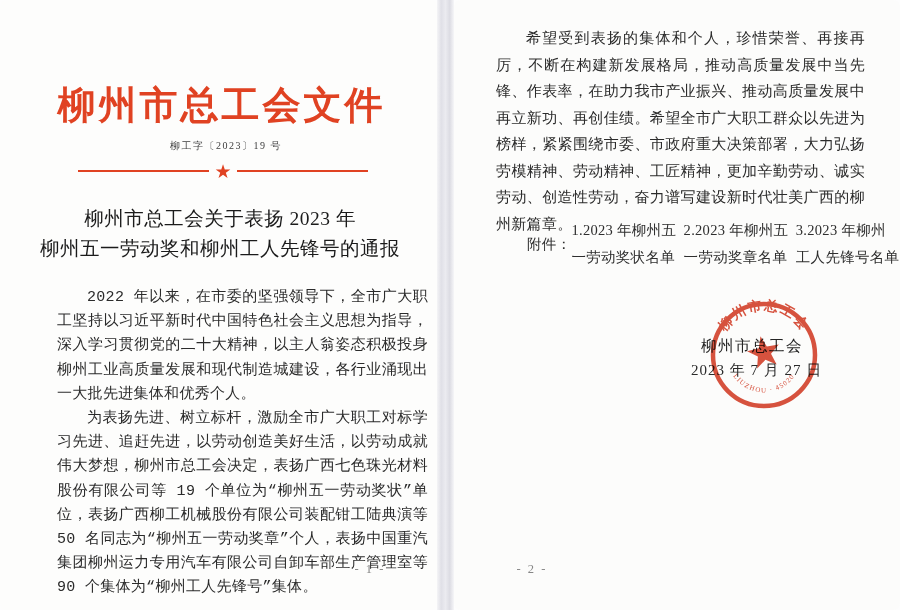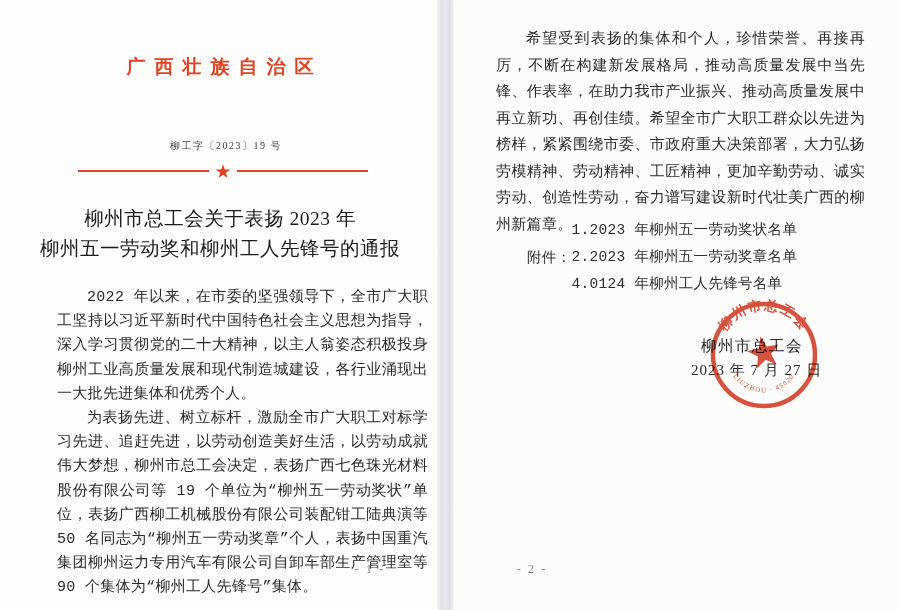--- a/index.html
+++ b/index.html
@@ -56,21 +56,21 @@
   #body-p1{top:286px;left:57px;width:371px;line-height:24.2px;font-family:Liberation Mono, monospace;}
   #body-p2{top:25px;left:42px;width:369px;line-height:26.5px;}
   .body-text p{margin:0;text-indent:2em;}
   
   .attach{
     position:absolute;top:217px;left:73px;
     display:flex;align-items:center;
     color:#2e2e2e;font-size:14.5px;line-height:27px;letter-spacing:0.3px;
   }
   .attach-label{white-space:nowrap;}
-  .attach-list{display:flex;flex-direction:column;font-family:Liberation Mono, monospace;}
+  .attach-list{display:flex;flex-direction:row;}
   
   .signature{
     position:absolute;top:336px;left:247px;
     color:#242424;font-size:15.5px;letter-spacing:1.5px;white-space:nowrap;
   }
   .doc-date{
     position:absolute;top:361px;left:237px;
     color:#2a2a2a;font-size:15px;letter-spacing:1px;white-space:nowrap;
   }
   .seal{
@@ -85,22 +85,22 @@
   #page-num-1{left:335px;}
   #page-num-2{left:43px;}
 </style>
 </head>
 <body>
 
 <div id="scan">
 
   <div class="page" id="page-left">
 
-    <div class="region-title">广西壮族自治区</div>
 
+    <div class="org-title">柳州市总工会文件</div>
 
     <div class="doc-no">柳工字〔2023〕19 号</div>
 
     <div class="rule-row">
       <div class="rule-line"></div>
       <span class="rule-star">★</span>
       <div class="rule-line"></div>
     </div>
 
     <div class="doc-title">
@@ -122,21 +122,21 @@
 
     <div class="body-text" id="body-p2">
       <p>希望受到表扬的集体和个人，珍惜荣誉、再接再厉，不断在构建新发展格局，推动高质量发展中当先锋、作表率，在助力我市产业振兴、推动高质量发展中再立新功、再创佳绩。希望全市广大职工群众以先进为榜样，紧紧围绕市委、市政府重大决策部署，大力弘扬劳模精神、劳动精神、工匠精神，更加辛勤劳动、诚实劳动、创造性劳动，奋力谱写建设新时代壮美广西的柳州新篇章。</p>
     </div>
 
     <div class="attach">
       <span class="attach-label">附件：</span>
       <span class="attach-list">
         <span>1.2023 年柳州五一劳动奖状名单</span>
         <span>2.2023 年柳州五一劳动奖章名单</span>
-        <span>4.0124 年柳州工人先锋号名单</span>
+        <span>3.2023 年柳州工人先锋号名单</span>
       </span>
     </div>
 
     <div class="signature">柳州市总工会</div>
 
     <div class="doc-date">2023 年 7 月 27 日</div>
 
     <svg class="seal" viewBox="0 0 116 116">
       <defs>
         <path id="seal-arc-top" d="M 17.2 77 A 45 45 0 1 1 98.8 77" fill="none"></path>

